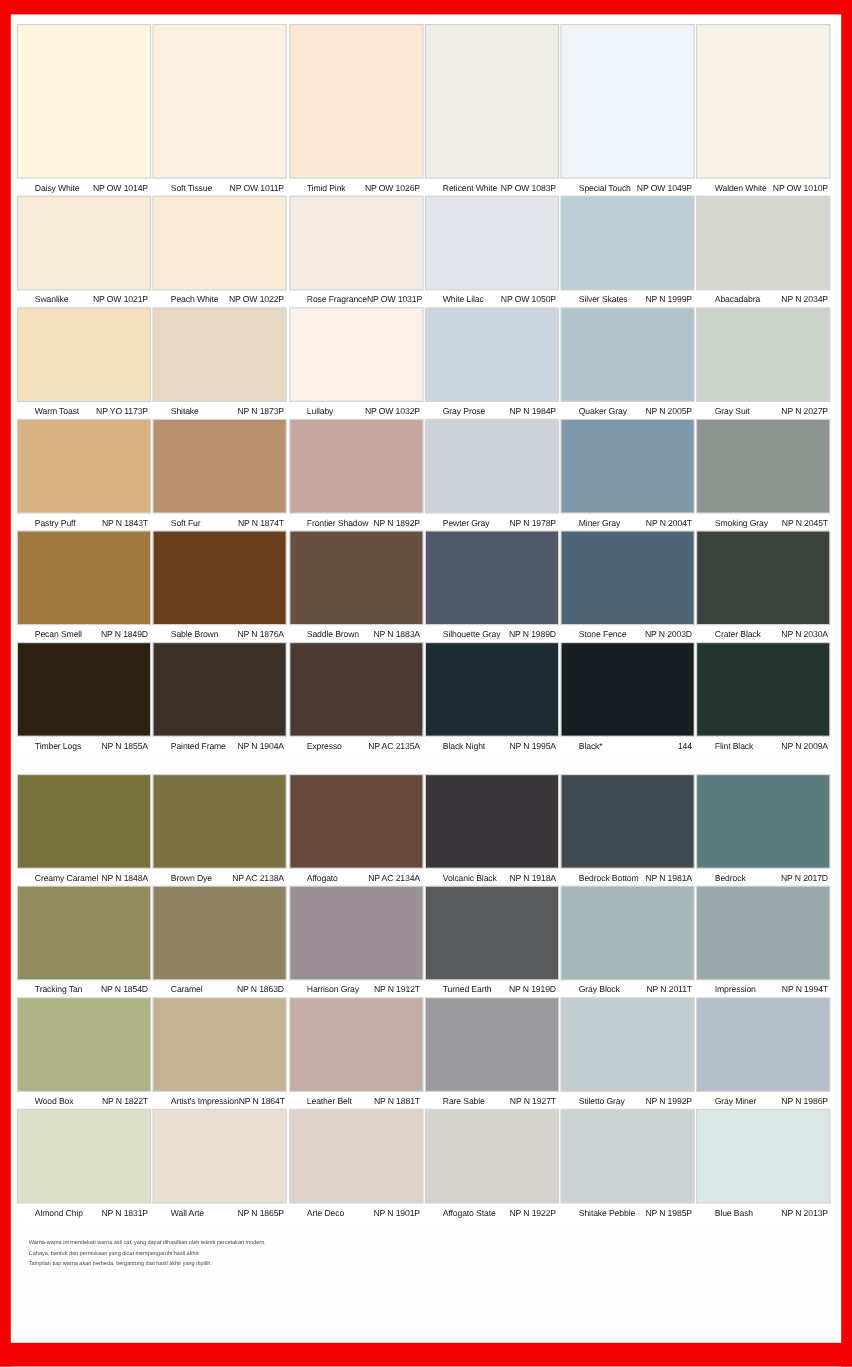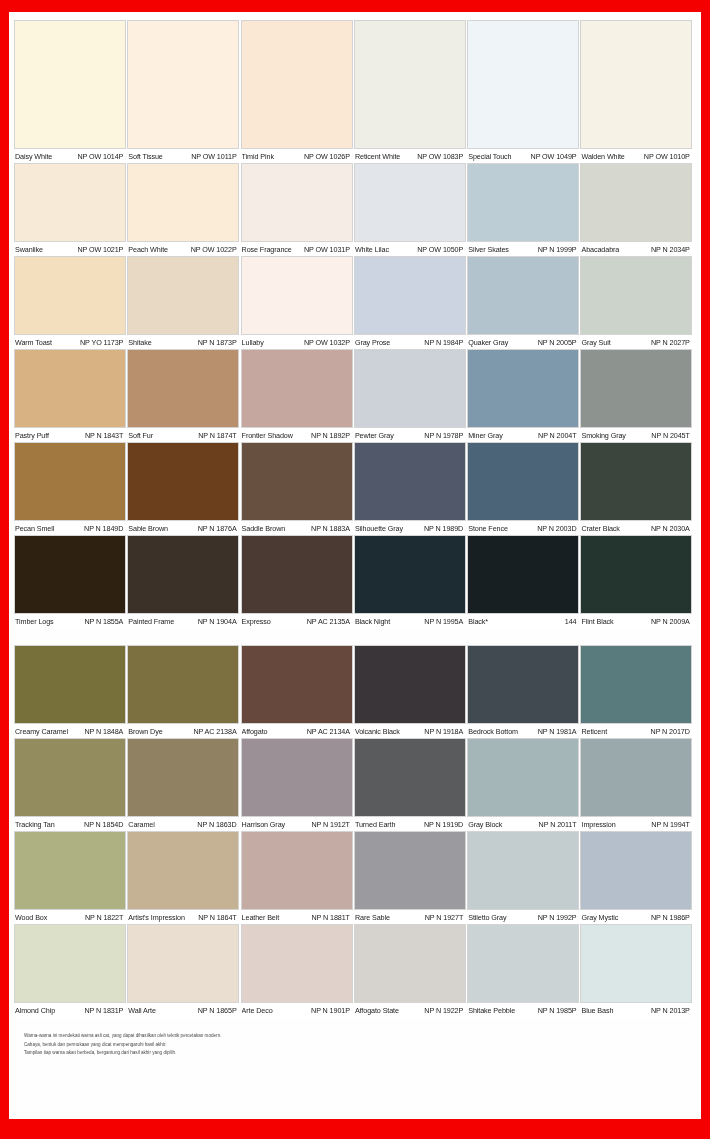--- a/index.html
+++ b/index.html
@@ -71,20 +71,21 @@
   }
   .label-cell {
     width: 113.3px;
     display: flex;
     justify-content: space-between;
     align-items: center;
     box-sizing: border-box;
     padding-right: 5px;
     overflow: hidden;
     white-space: nowrap;
+    margin-left: 14px;
   }
   .cname {
     font-size: 7.2px;
     color: #1b1b1b;
     letter-spacing: -0.1px;
   }
   .ccode {
     font-size: 7.2px;
     color: #1b1b1b;
     letter-spacing: -0.1px;
@@ -437,21 +438,21 @@
             </div>
             <div class="label-cell">
               <span class="cname">Volcanic Black</span>
               <span class="ccode">NP N 1918A</span>
             </div>
             <div class="label-cell">
               <span class="cname">Bedrock Bottom</span>
               <span class="ccode">NP N 1981A</span>
             </div>
             <div class="label-cell">
-              <span class="cname">Reticent</span>
+              <span class="cname">Bedrock</span>
               <span class="ccode">NP N 2017D</span>
             </div>
           </div>
           <div class="grid-row">
             <div class="cell">
               <div class="swatch" style="background: rgb(147, 140, 95);"></div>
             </div>
             <div class="cell">
               <div class="swatch" style="background: rgb(143, 129, 97);"></div>
             </div>
@@ -529,21 +530,21 @@
             </div>
             <div class="label-cell">
               <span class="cname">Rare Sable</span>
               <span class="ccode">NP N 1927T</span>
             </div>
             <div class="label-cell">
               <span class="cname">Stiletto Gray</span>
               <span class="ccode">NP N 1992P</span>
             </div>
             <div class="label-cell">
-              <span class="cname">Gray Mystic</span>
+              <span class="cname">Gray Miner</span>
               <span class="ccode">NP N 1986P</span>
             </div>
           </div>
           <div class="grid-row">
             <div class="cell">
               <div class="swatch" style="background: rgb(221, 224, 200);"></div>
             </div>
             <div class="cell">
               <div class="swatch" style="background: rgb(233, 222, 208);"></div>
             </div>

